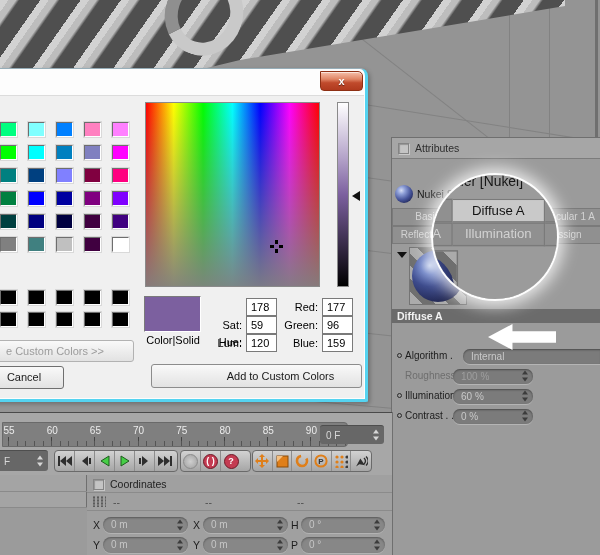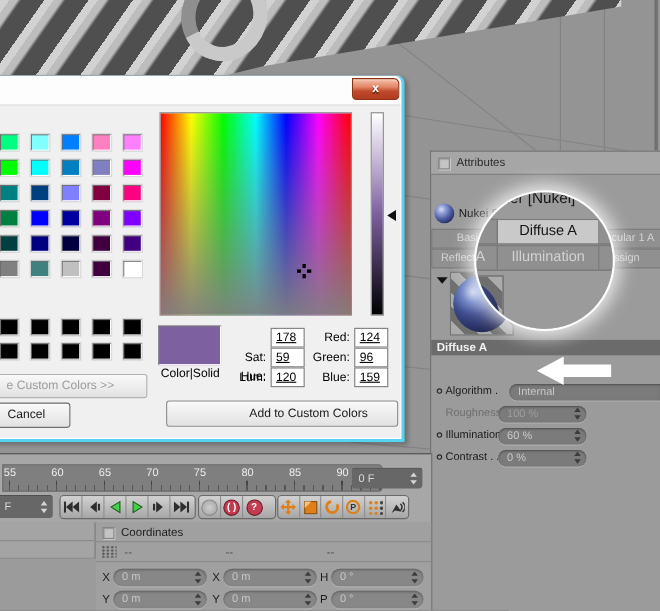--- a/index.html
+++ b/index.html
@@ -45,21 +45,21 @@
     background:linear-gradient(#000 0 4px,transparent 4px 9px,#000 9px 13px);}
   .lum-bar{position:absolute;left:337px;top:102px;width:12px;height:185px;border:1px solid #8a8a8a;
     background:linear-gradient(#ffffff 0%,#b4a3c9 30%,#7C609F 50%,#3e3050 75%,#000 100%);}
   .lum-arrow{position:absolute;left:352px;top:191px;width:0;height:0;
     border-top:5px solid transparent;border-bottom:5px solid transparent;border-right:8px solid #111;}
   .sel-color{position:absolute;left:144px;top:296px;width:57px;height:36px;border:1px solid #7a7a7a;
     border-right-color:#fff;border-bottom-color:#fff;}
   .colorsolid{position:absolute;left:138px;top:334px;width:70px;text-align:center;font-size:11px;color:#000;}
   .fld-label{position:absolute;font-size:11px;color:#000;text-align:right;}
   .fld-box{position:absolute;width:31px;height:18px;background:#fff;border:1px solid #7a7a7a;
-    font-size:11px;color:#000;padding:2px 0 0 4px;text-decoration:underline;}
+    font-size:11px;color:#000;padding:2px 0 0 4px;}
   .dlg-btn{position:absolute;background:linear-gradient(#f9f9f9,#e2e2e2);border:1px solid #8c8c8c;
     border-radius:3px;font-size:11px;color:#1a1a1a;text-align:center;}
   .dlg-btn.disabled{color:#9c9c9c;border-color:#b2b2b2;}
 
   
   .attributes-panel{position:absolute;left:391px;top:137px;width:209px;height:288px;background:#9b9b9b;
     border-left:1px solid #6f6f6f;border-top:1px solid #6f6f6f;font-size:10px;color:#1e1e1e;}
   .p-row{position:absolute;left:0;width:209px;}
   .p-title{top:0;height:21px;background:#a6a6a6;border-bottom:1px solid #7c7c7c;}
   .p-menu{top:21px;height:23px;border-bottom:1px solid #7c7c7c;}
@@ -234,21 +234,21 @@
   <div class="colorsolid">Color|Solid</div>
 
   <div class="fld-label" style="left:190px;top:301px;width:52px;margin-top:35px;">Hue:</div>
   <div class="fld-box" style="left:246px;top:298px;">178</div>
   <div class="fld-label" style="left:190px;top:319px;width:52px;">Sat:</div>
   <div class="fld-box" style="left:246px;top:316px;">59</div>
   <div class="fld-label" style="left:190px;top:337px;width:52px;">Lum:</div>
   <div class="fld-box" style="left:246px;top:334px;">120</div>
 
   <div class="fld-label" style="left:260px;top:301px;width:58px;">Red:</div>
-  <div class="fld-box" style="left:322px;top:298px;">124</div>
+  <div class="fld-box" style="left:322px;top:298px;">177</div>
   <div class="fld-label" style="left:260px;top:319px;width:58px;">Green:</div>
   <div class="fld-box" style="left:322px;top:316px;">96</div>
   <div class="fld-label" style="left:260px;top:337px;width:58px;">Blue:</div>
   <div class="fld-box" style="left:322px;top:334px;">159</div>
 
   <div class="dlg-btn disabled" style="left:-62px;top:340px;width:196px;height:22px;">
     <span style="position:absolute;left:67px;top:4px;">e Custom Colors &gt;&gt;</span>
   </div>
   <div class="dlg-btn" style="left:-16px;top:366px;width:80px;height:23px;line-height:21px;border-color:#6f6f6f;">Cancel</div>
   <div class="dlg-btn" style="left:151px;top:364px;width:211px;height:24px;line-height:22px;padding-left:48px;">Add to Custom Colors</div>

